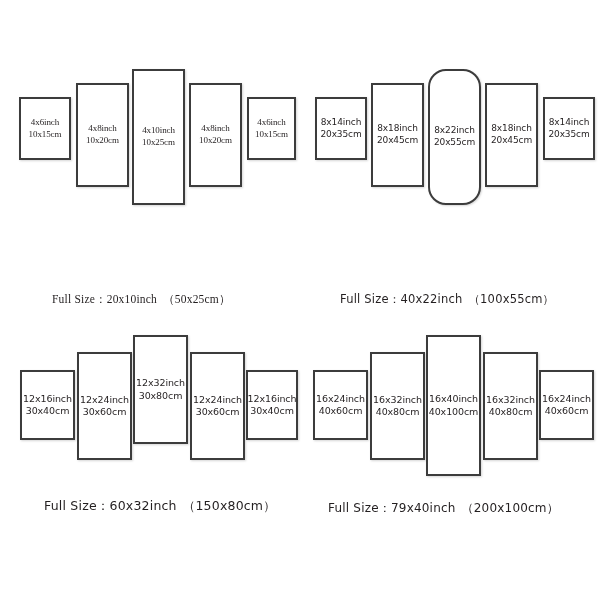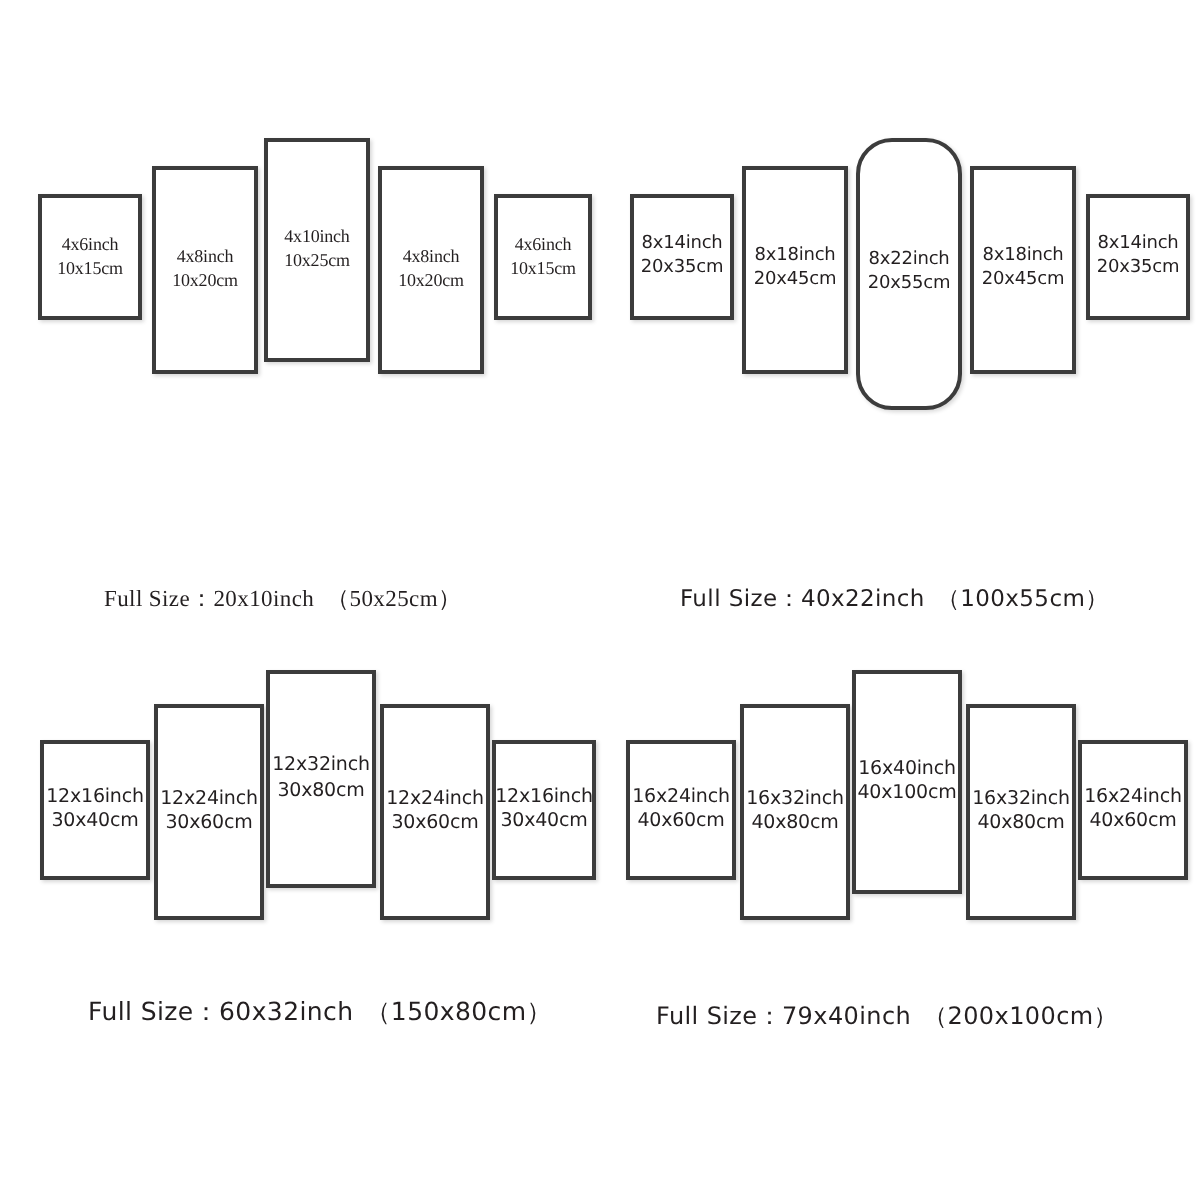--- a/index.html
+++ b/index.html
@@ -110,21 +110,21 @@
             <span class="inch">4x6inch</span>
             <span class="cm">10x15cm</span>
           </div>
         </div>
         <div class="panel" style="left: 76px; top: 23px; width: 53px; height: 104px;">
           <div class="panel-label">
             <span class="inch">4x8inch</span>
             <span class="cm">10x20cm</span>
           </div>
         </div>
-        <div class="panel" style="left: 132px; top: 9px; width: 53px; height: 112px;">
+        <div class="panel" style="left: 132px; top: 9px; width: 53px; height: 136px;">
           <div class="panel-label">
             <span class="inch">4x10inch</span>
             <span class="cm">10x25cm</span>
           </div>
         </div>
         <div class="panel" style="left: 189px; top: 23px; width: 53px; height: 104px;">
           <div class="panel-label">
             <span class="inch">4x8inch</span>
             <span class="cm">10x20cm</span>
           </div>
@@ -224,21 +224,21 @@
             <span class="inch">16x24inch</span>
             <span class="cm">40x60cm</span>
           </div>
         </div>
         <div class="panel" style="left: 70px; top: 32px; width: 55px; height: 108px;">
           <div class="panel-label">
             <span class="inch">16x32inch</span>
             <span class="cm">40x80cm</span>
           </div>
         </div>
-        <div class="panel" style="left: 126px; top: 15px; width: 55px; height: 112px; justify-content: center;">
+        <div class="panel" style="left: 126px; top: 15px; width: 55px; height: 141px; justify-content: center;">
           <div class="panel-label">
             <span class="inch">16x40inch</span>
             <span class="cm">40x100cm</span>
           </div>
         </div>
         <div class="panel" style="left: 183px; top: 32px; width: 55px; height: 108px;">
           <div class="panel-label">
             <span class="inch">16x32inch</span>
             <span class="cm">40x80cm</span>
           </div>

